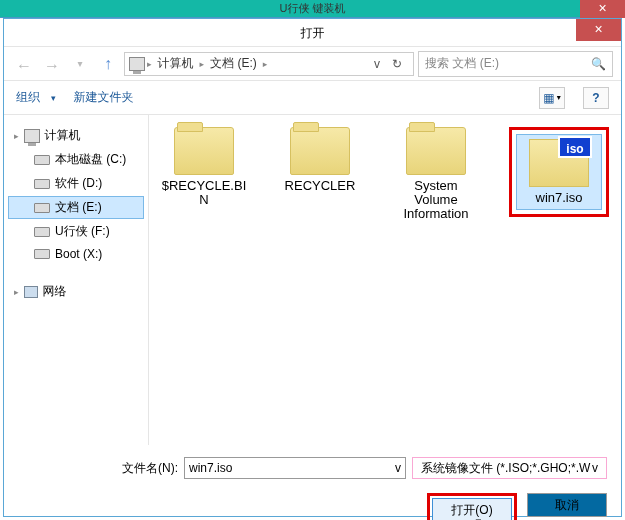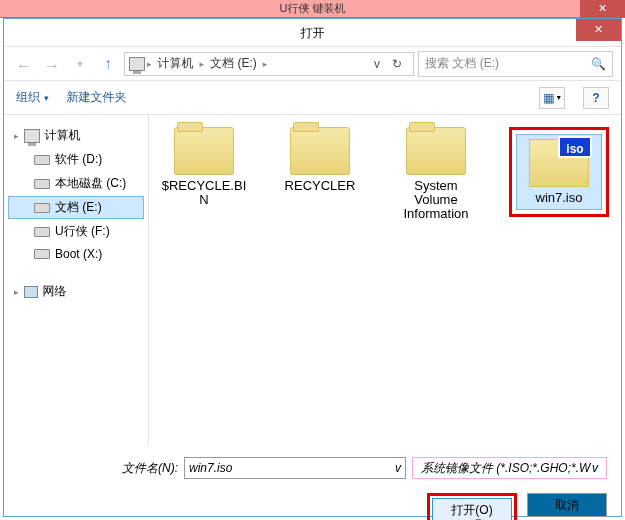--- a/index.html
+++ b/index.html
@@ -1,56 +1,56 @@
 <!DOCTYPE html>
 <html><head>
 <meta charset="utf-8">
 <style>
 * { box-sizing: border-box; margin: 0; padding: 0; font-family: "Microsoft YaHei", "Segoe UI", Tahoma, sans-serif; font-size: 12px; }
 body { background: #fff; width: 625px; height: 520px; overflow: hidden; position: relative; }
-.outer-bg { position: absolute; top: 0; left: 0; right: 0; height: 18px; background: #fca5a5; border-bottom: 1px solid #4a97c6; }
+.outer-bg { position: absolute; top: 0; left: 0; right: 0; height: 18px; background: #14b8a6; border-bottom: 1px solid #4a97c6; }
 .outer-bg .title { color: #333; text-align: center; font-size: 11px; line-height: 16px; }
 .close-x { position: absolute; top: 0; right: 0; width: 45px; height: 18px; background: #c75050; color: #fff; text-align: center; line-height: 16px; font-size: 14px; }
 .app-icon { position: absolute; top: 18px; left: 4px; width: 20px; height: 20px; background: #d8332a; border-radius: 2px; }
 .dialog { position: absolute; top: 18px; left: 3px; right: 3px; bottom: 3px; background: #fff; border: 1px solid #5aa7d6; }
 .titlebar { height: 28px; background: #fff; border-bottom: 1px solid #e5e5e5; position: relative; text-align: center; line-height: 28px; font-size: 12px; }
 .titlebar .close { position: absolute; right: 0; top: 0; width: 45px; height: 22px; background: #c75050; color: #fff; line-height: 20px; font-size: 14px; }
 .nav-row { height: 34px; background: #fff; display: flex; align-items: center; padding: 4px 8px; gap: 4px; border-bottom: 1px solid #e5e5e5; }
 .nav-btn { width: 24px; height: 24px; border: none; background: transparent; color: #bbb; font-size: 16px; text-align: center; }
 .nav-btn.up { color: #5a8fd6; }
 .addr-bar { flex: 1; height: 24px; border: 1px solid #ccc; display: flex; align-items: center; padding: 0 4px; background: #fff; }
 .addr-seg { padding: 0 4px; color: #333; display: flex; align-items: center; gap: 3px; }
 .sep { color: #888; font-size: 9px; padding: 0 2px; }
 .addr-drop { margin-left: auto; width: 16px; text-align: center; color: #555; }
 .refresh { width: 24px; text-align: center; color: #555; }
 .search-box { width: 195px; height: 24px; border: 1px solid #ccc; display: flex; align-items: center; padding: 12px 6px; color: #888; }
 .search-box .mag { margin-left: auto; color: #555; }
 .toolbar { height: 34px; background: #fff; display: flex; align-items: center; padding: 0 12px; gap: 18px; border-bottom: 1px solid #e5e5e5; }
-.toolbar .t-btn { color: #1e5a99; display: flex; align-items: center; gap: 4px; }
+.toolbar .t-btn { color: #1e5a99; display: flex; align-items: center; gap: 11px; }
 .toolbar .spacer { flex: 1; }
 .toolbar .icon-btn { width: 26px; height: 22px; border: 1px solid #ccc; background: #fafafa; display: flex; align-items: center; justify-content: center; }
 .content { display: flex; height: 330px; }
 .sidebar { width: 160px; border-right: 1px solid #e5e5e5; padding: 8px 4px; }
 .tree-item { display: flex; align-items: center; gap: 5px; padding: 3px 6px; margin: 1px 0; }
 .tree-item.child { padding-left: 26px; }
 .tree-item.selected { background: #cde8ff; border: 1px solid #7ab9e8; padding: 2px 5px; }
 .tree-item.selected.child { padding-left: 25px; }
 .folder-icons { flex: 1; padding: 12px; display: flex; gap: 30px; align-items: flex-start; }
 .item { width: 86px; text-align: center; }
 .item .icon { width: 60px; height: 48px; margin: 0 auto 4px; position: relative; }
 .item .icon.folder { background: linear-gradient(#f6e9a8, #e8d47a); border-radius: 3px 3px 2px 2px; border: 1px solid #d6c060; }
 .item .icon.folder::before { content:''; position:absolute; top:-6px; left:2px; width:24px; height:8px; background:#f0de90; border:1px solid #d6c060; border-radius:2px 2px 0 0; }
 .item .label { font-size: 13px; line-height: 14px; word-break: break-word; }
 .item.selected { background: #cde8ff; border: 1px solid #7ab9e8; padding: 4px 2px; width: 86px; }
 .item.selected .icon.iso { background: linear-gradient(#f6e9a8, #e8d47a); border-radius: 0; border: 1px solid #d6c060; position: relative; }
 .iso-badge { position: absolute; top: -4px; right: -4px; width: 34px; height: 22px; background: #1040d0; color: #fff; font-weight: bold; font-size: 12px; line-height: 22px; text-align: center; border: 2px solid #fff; }
 .item.selected .label { color: #000; }
 .red-box { border: 3px solid #e00000; padding: 4px; }
 .bottom { padding: 12px 14px 12px 110px; }
-.file-row { display: flex; align-items: center; gap: 6px; margin-bottom: 14px; font-style: italic; }
+.file-row { display: flex; align-items: center; gap: 6px; margin-bottom: 14px; }
 .file-row label { width: 64px; text-align: right; }
 .file-row .combo { flex: 1; height: 22px; border: 1px solid #999; padding: 0 4px; display: flex; align-items: center; }
 .file-row .combo .dd { margin-left: auto; }
 .file-row .filter { width: 195px; height: 22px; border: 1px solid #f9a8d4; padding: 0 8px; display: flex; align-items: center; overflow: hidden; white-space: nowrap; }
 .file-row .filter .dd { margin-left: auto; }
 .btn-row { display: flex; justify-content: flex-end; gap: 10px; }
 .btn { width: 80px; height: 24px; border: 1px solid #999; background: #0369a1; text-align: center; line-height: 22px; position: relative; }
 .btn.primary { border: 1px solid #3d8fd6; background: #e4f0fb; }
 .cursor { position: absolute; font-size: 18px; color: #000; pointer-events: none; }
 .pc-icon { width: 16px; height: 14px; background: #e0e0e0; border: 1px solid #888; display: inline-block; position: relative; }
@@ -114,25 +114,25 @@
 
   <div class="content">
     <div class="sidebar">
       <div class="tree-item">
         <span style="font-size:9px;color:#888">▸</span>
         <span class="pc-icon"></span>
         <span>计算机</span>
       </div>
       <div class="tree-item child">
           <span class="drive-icon"></span>
-          <span>软件 (D:)</span>
+          <span>本地磁盘 (C:)</span>
         </div>
       <div class="tree-item child">
           <span class="drive-icon"></span>
-          <span>本地磁盘 (C:)</span>
+          <span>软件 (D:)</span>
         </div>
       <div class="tree-item child selected">
           <span class="drive-icon"></span>
           <span>文档 (E:)</span>
         </div>
       <div class="tree-item child">
           <span class="drive-icon"></span>
           <span>U行侠 (F:)</span>
         </div>
       <div class="tree-item child">

